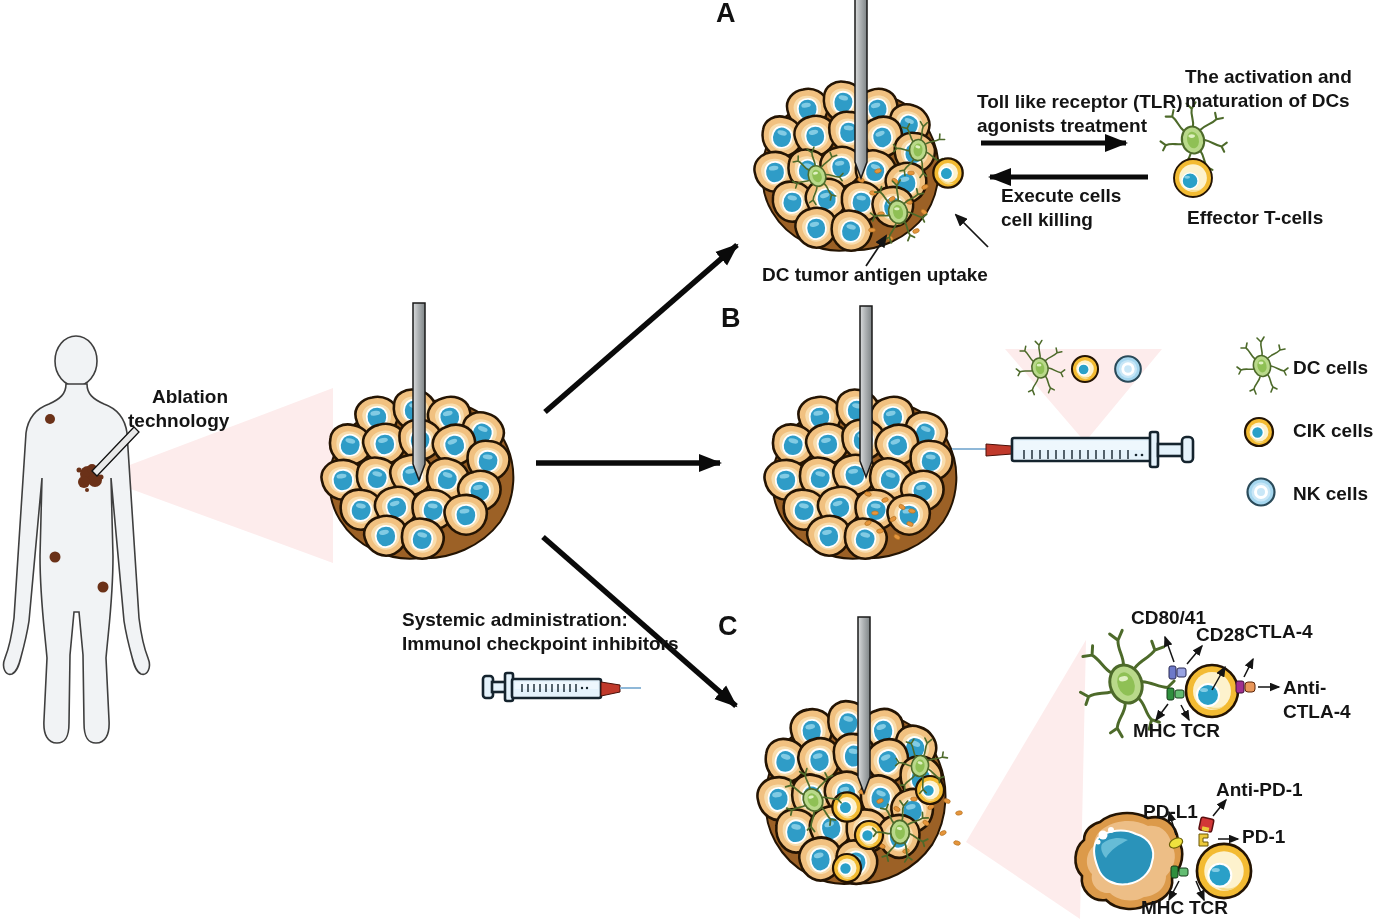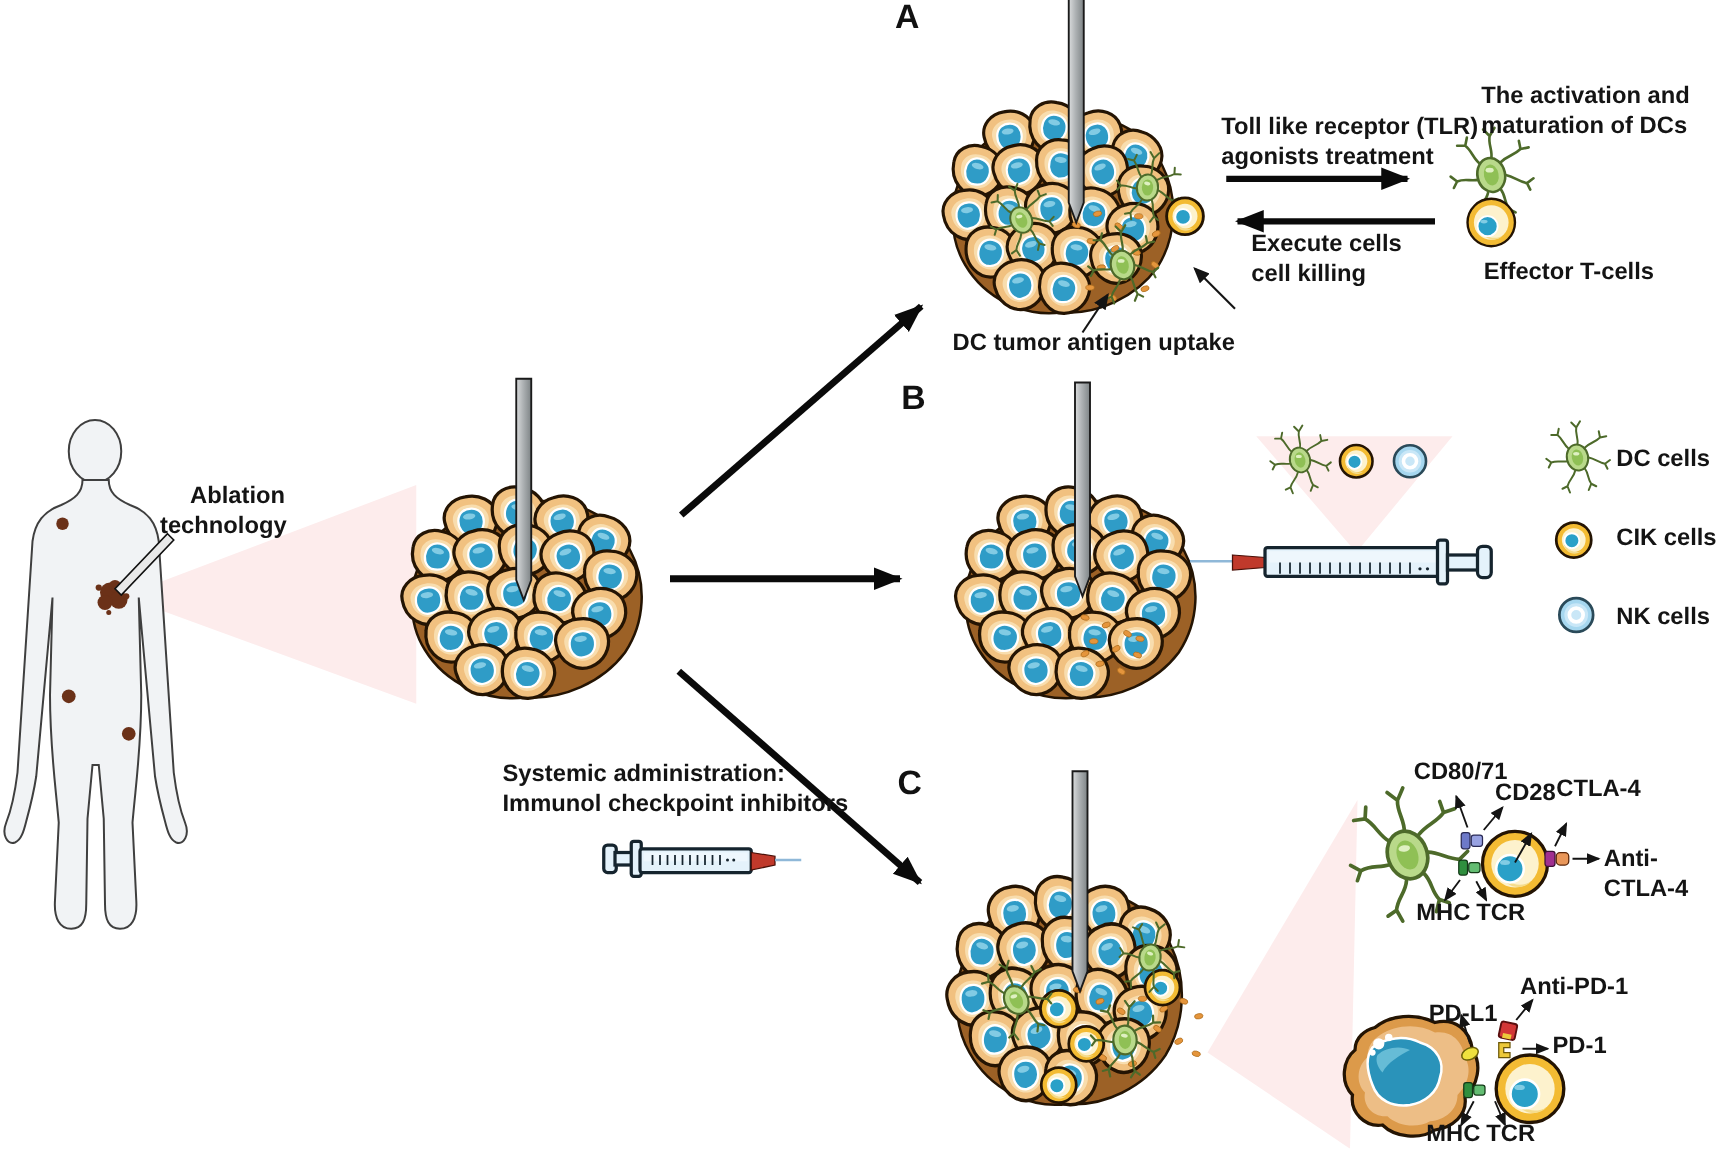--- a/index.html
+++ b/index.html
@@ -329,21 +329,21 @@
 maturation of DCs</div>
   <div class="lbl" style="left:1187px;top:196px;margin-top:10px;">Effector T-cells</div>
   <div class="lbl" style="left:1001px;top:184px;">Execute cells
 cell killing</div>
   <div class="lbl" style="left:762px;top:263px;">DC tumor antigen uptake</div>
 
   <div class="lbl" style="left:1293px;top:356px;">DC cells</div>
   <div class="lbl" style="left:1293px;top:419px;">CIK cells</div>
   <div class="lbl" style="left:1293px;top:482px;">NK cells</div>
 
-  <div class="lbl" style="left:1131px;top:606px;">CD80/71</div>
+  <div class="lbl" style="left:1131px;top:606px;">CD80/41</div>
   <div class="lbl" style="left:1196px;top:623px;">CD28</div>
   <div class="lbl" style="left:1245px;top:620px;">CTLA-4</div>
   <div class="lbl" style="left:1283px;top:676px;">Anti-CTLA-4</div>
   <div class="lbl" style="left:1133px;top:719px;">MHC</div>
   <div class="lbl" style="left:1181px;top:719px;">TCR</div>
 
   <div class="lbl" style="left:1216px;top:778px;">Anti-PD-1</div>
   <div class="lbl" style="left:1143px;top:800px;">PD-L1</div>
   <div class="lbl" style="left:1242px;top:825px;">PD-1</div>
   <div class="lbl" style="left:1141px;top:896px;">MHC</div>

